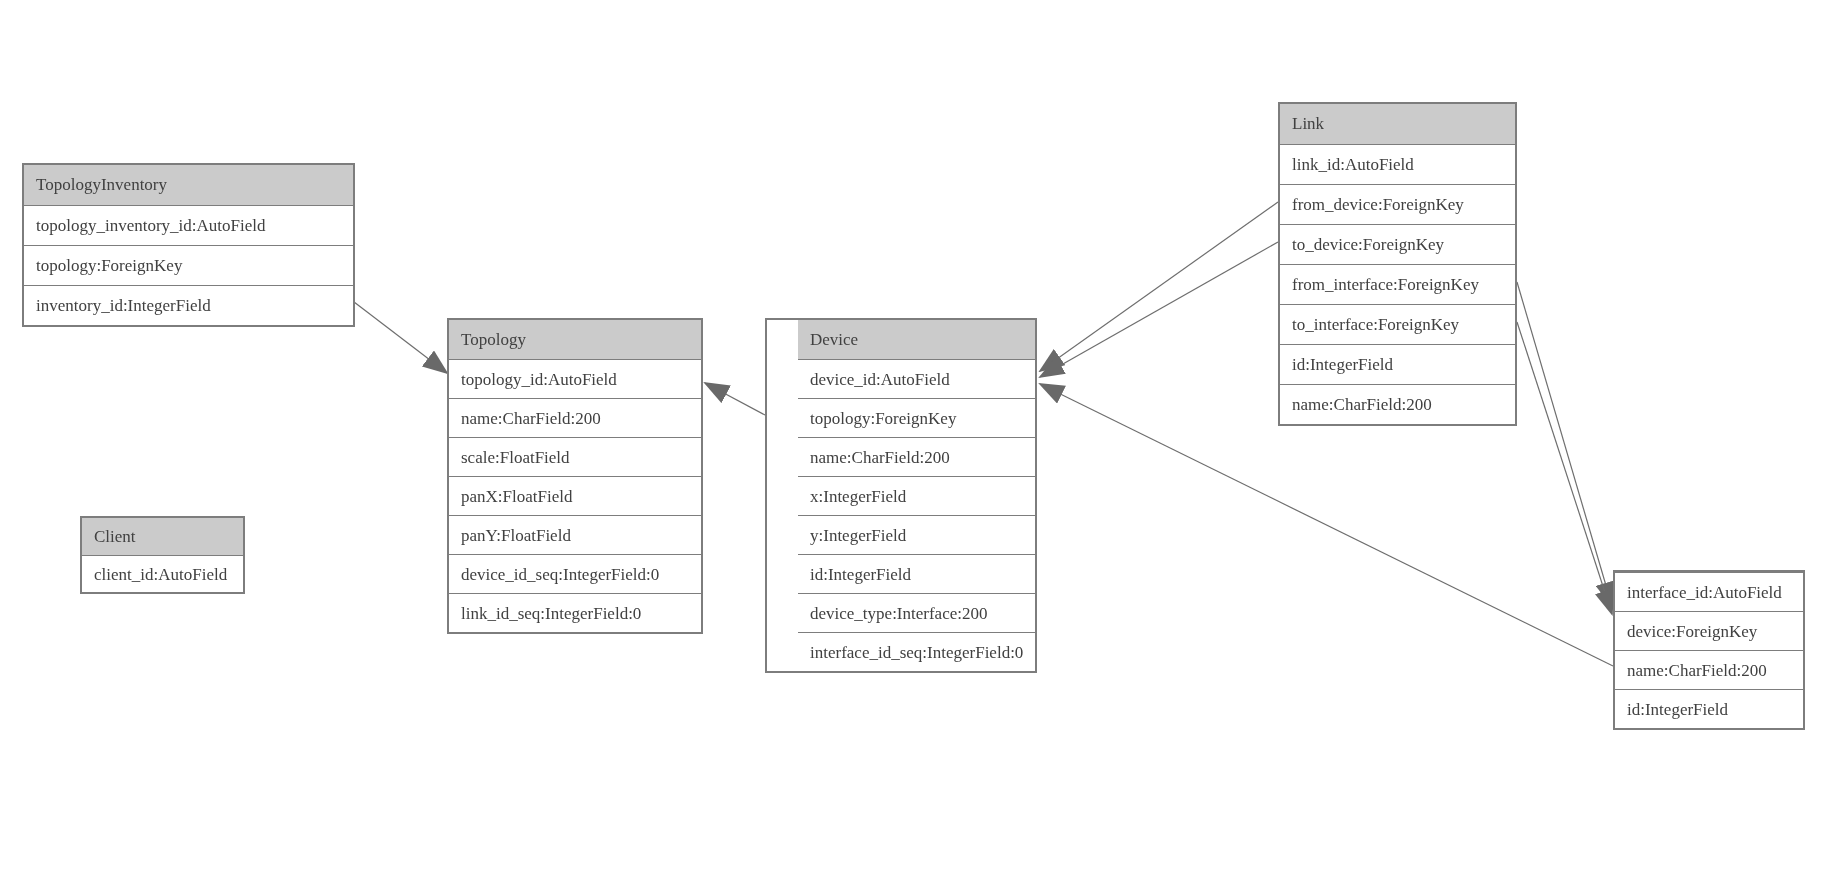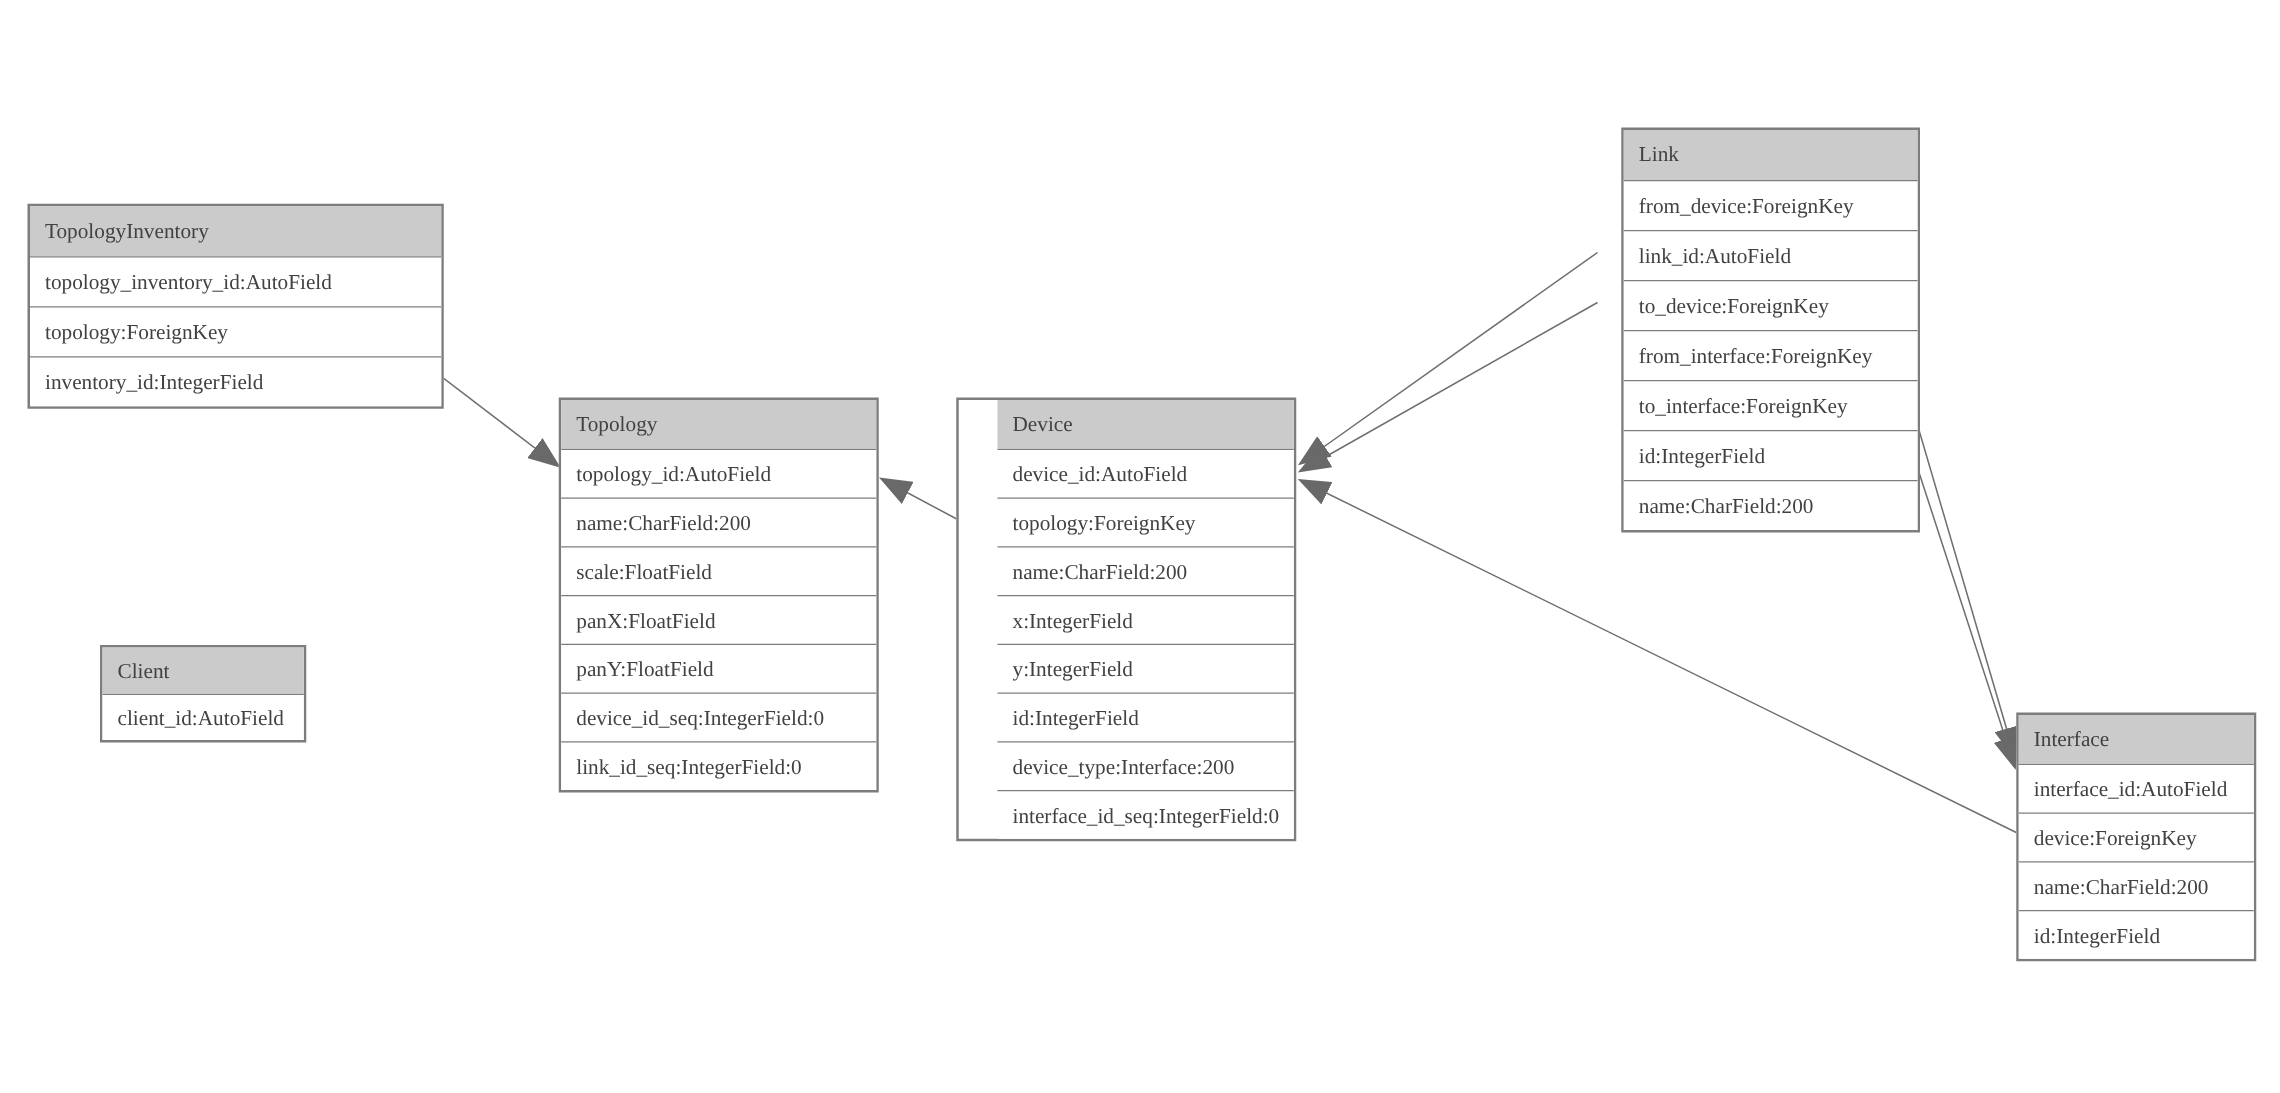--- a/index.html
+++ b/index.html
@@ -71,32 +71,31 @@
     <div class="row">device_id:AutoField</div>
     <div class="row">topology:ForeignKey</div>
     <div class="row">name:CharField:200</div>
     <div class="row">x:IntegerField</div>
     <div class="row">y:IntegerField</div>
     <div class="row">id:IntegerField</div>
     <div class="row">device_type:Interface:200</div>
     <div class="row">interface_id_seq:IntegerField:0</div>
   </div>
 
-  <div class="entity" style="left:1278px; top:102px; width:239px;margin-left:19px; --rh:40px;">
+  <div class="entity" style="left:1278px; top:102px; width:239px; --rh:40px;">
     <div class="hdr">Link</div>
+    <div class="row">link_id:AutoField</div>
     <div class="row">from_device:ForeignKey</div>
-    <div class="row">link_id:AutoField</div>
     <div class="row">to_device:ForeignKey</div>
     <div class="row">from_interface:ForeignKey</div>
     <div class="row">to_interface:ForeignKey</div>
     <div class="row">id:IntegerField</div>
     <div class="row">name:CharField:200</div>
   </div>
 
   <div class="entity" style="left:1613px; top:570px; width:192px; --rh:39px;">
-    <div class="hdr">Interface</div>
     <div class="row">interface_id:AutoField</div>
     <div class="row">device:ForeignKey</div>
     <div class="row">name:CharField:200</div>
     <div class="row">id:IntegerField</div>
   </div>
 
 </div>
 
 </body></html>

